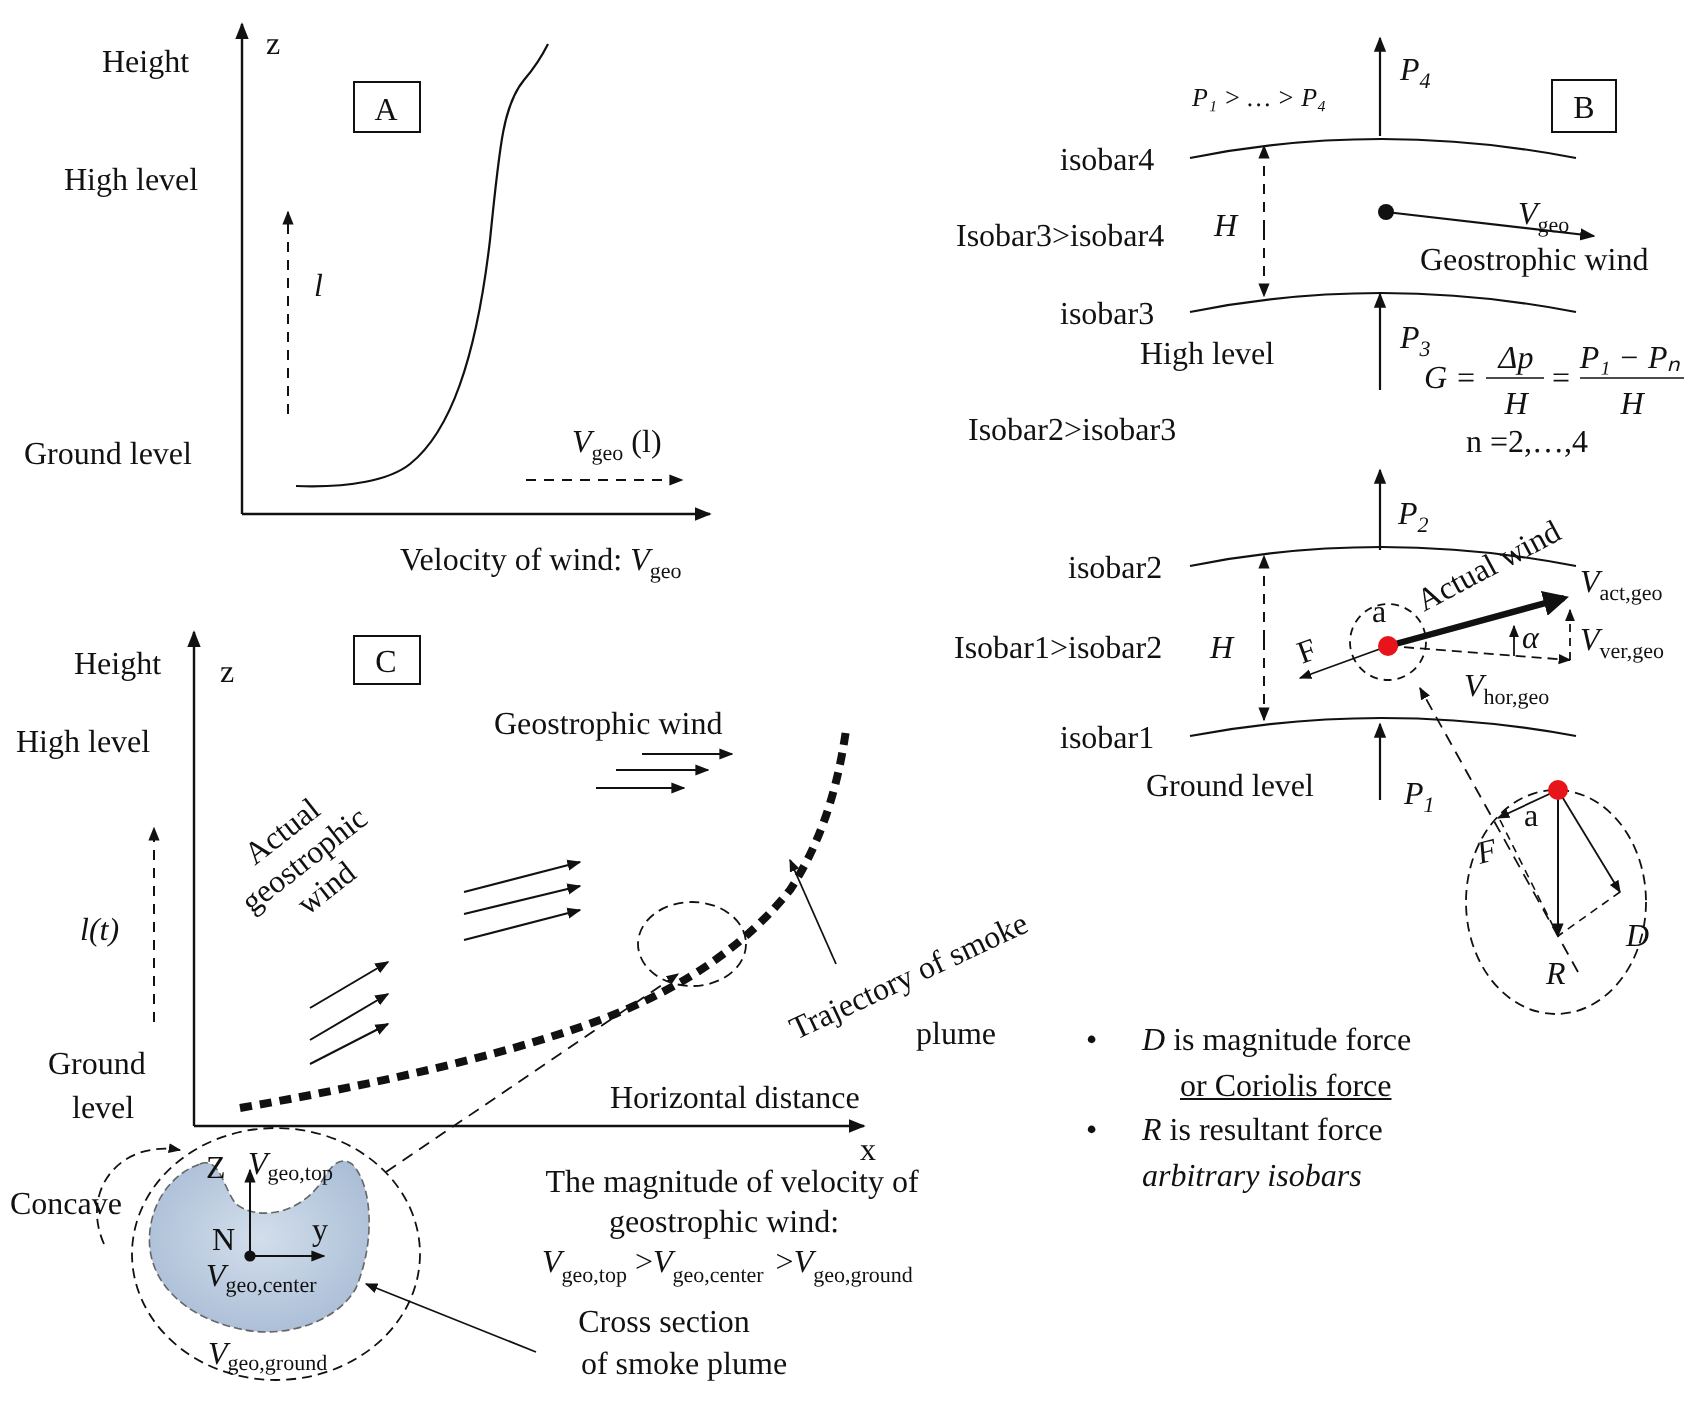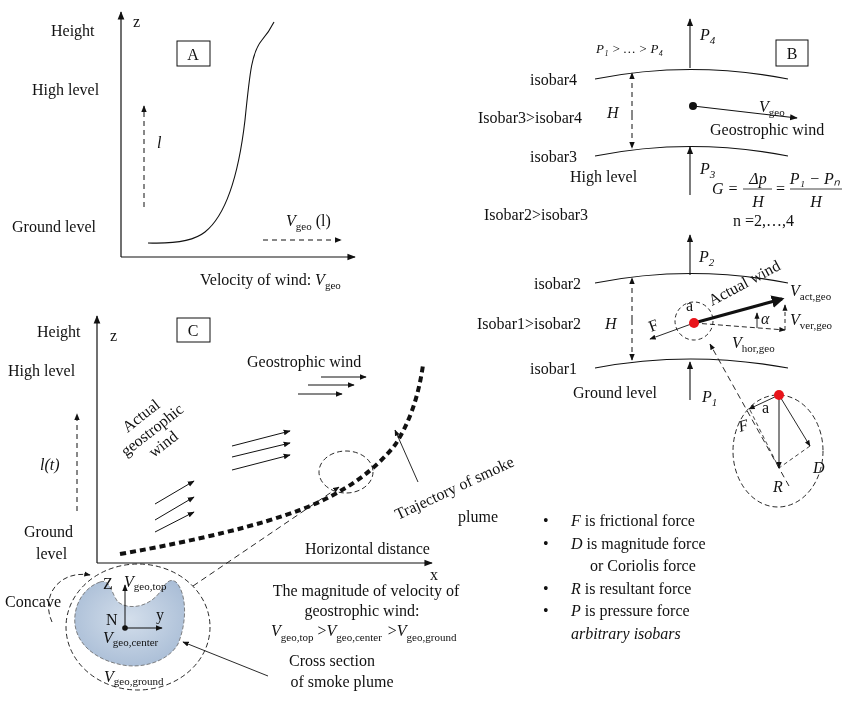--- a/index.html
+++ b/index.html
@@ -8,21 +8,21 @@
   svg { position:absolute; left:0; top:0; }
   .t { font-family:"Liberation Serif", serif; font-size:16px; fill:#111; }
   .ti { font-family:"Liberation Serif", serif; font-size:16px; fill:#111; font-style:italic; }
   .sub { font-family:"Liberation Serif", serif; font-size:11px; fill:#111; }
   .sm { font-family:"Liberation Serif", serif; font-size:13px; fill:#111; }
   .bullets { position:absolute; left:543px; top:510px; margin:0; padding:0; list-style:none;
              font-family:"Liberation Serif", serif; font-size:16px; line-height:22.5px; color:#111; }
   .bullets li { position:relative; padding-left:28px; }
   .bullets li::before { content:"\2022"; position:absolute; left:0; top:0; }
   .bullets li.cont::before { content:""; }
-  .bullets li.cont { padding-left:47px; }
+  .bullets li.cont { padding-left:47px;text-decoration:underline; }
   .bullets li.cont2 { padding-left:28px;font-style:italic; }
   .bullets li.cont2::before { content:""; }
   .sym { font-style:italic; }
 </style>
 </head>
 <body>
 
 <svg width="851" height="702" viewBox="0 0 851 702">
   <defs>
     <marker id="ah" viewBox="0 0 10 10" refX="9" refY="5" markerWidth="7" markerHeight="7" orient="auto-start-reverse">
@@ -197,19 +197,17 @@
 
     <text class="t" x="366" y="596" text-anchor="middle">The magnitude of velocity of</text>
     <text class="t" x="362" y="616" text-anchor="middle">geostrophic wind:</text>
     <text x="271" y="636"><tspan class="ti" font-size="18">V</tspan><tspan class="sub" dy="5">geo,top</tspan><tspan class="t" dx="4" dy="-5">&gt;</tspan><tspan class="ti" font-size="18">V</tspan><tspan class="sub" dy="5">geo,center</tspan><tspan class="t" dx="6" dy="-5">&gt;</tspan><tspan class="ti" font-size="18">V</tspan><tspan class="sub" dy="5">geo,ground</tspan></text>
     <text class="t" x="332" y="666" text-anchor="middle">Cross section</text>
     <text class="t" x="342" y="687" text-anchor="middle">of smoke plume</text>
   </g>
 </svg>
 
 <ul class="bullets">
-  <li><span class="sym">F</span><span> is frictional force</span></li>
   <li><span class="sym">D</span><span> is magnitude force</span></li>
   <li class="cont"><span>or Coriolis force</span></li>
   <li><span class="sym">R</span><span> is resultant force</span></li>
-  <li><span class="sym">P</span><span> is pressure force</span></li>
   <li class="cont2"><span>arbitrary isobars</span></li>
 </ul>
 
 </body></html>

